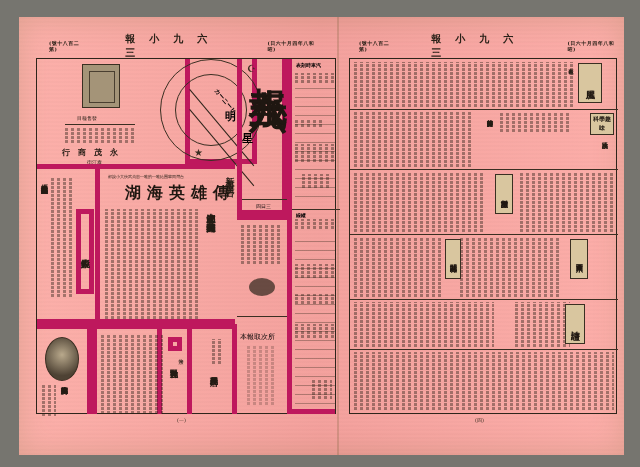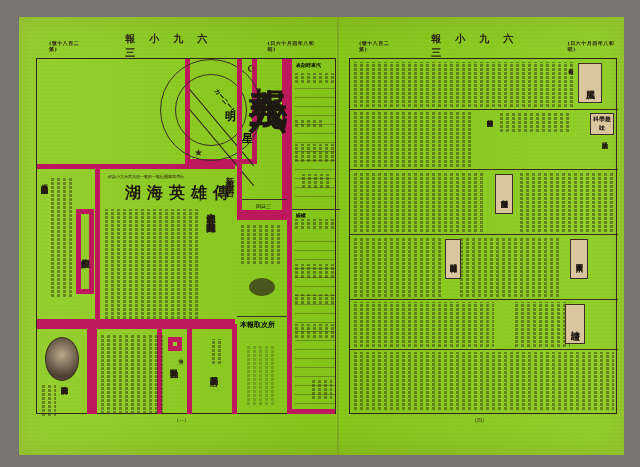--- a/index.html
+++ b/index.html
@@ -2,21 +2,21 @@
 <html><head>
 <meta charset="utf-8">
 <style>
   html, body { margin:0; padding:0; }
   body {
     width:640px; height:467px; background:#76756f; position:relative; overflow:hidden;
     font-family:"DejaVu Serif", serif;
   }
   .sheet {
     position:absolute; left:19px; top:17px; width:605px; height:438px;
-    background:#84cc16;
+    background:#fca5a5;
     box-shadow: inset 0 0 30px rgba(120,90,40,0.25);
   }
   .sheet::before {
     content:""; position:absolute; inset:0;
     background:
       linear-gradient(90deg, rgba(255,240,200,0.15), rgba(150,120,70,0.08) 50%, rgba(255,240,200,0.12)),
       repeating-linear-gradient(0deg, rgba(0,0,0,0.015) 0 2px, transparent 2px 4px);
     pointer-events:none;
   }
   .fold { position:absolute; left:318px; top:0; width:2px; height:100%; background:rgba(120,95,55,0.25); }
@@ -78,20 +78,30 @@
   </div>
 
   <div class="masthead-strip" style="left:340px; width:260px;">
     <span class="meta">(號十八百二第)</span>
     <span class="paper-name" style="margin-left:36px;">報小九六三</span>
     <span class="meta" style="margin-left:24px;">(日六十月四年八和昭)</span>
   </div>
 
   <div class="page" style="left:17px; width:300px; height:356px;">
 
+    <div class="box" style="left:0; top:0; width:148px; height:105px; border:none;">
+      <div class="stamp" style="left:45px; top:5px; width:36px; height:42px;">
+        <div style="position:absolute;left:6px;top:6px;width:24px;height:30px;border:1px solid #4a3f30;"></div>
+      </div>
+      <div style="position:absolute;left:40px;top:56px;font-size:5px;color:#2a2118;">目種售發</div>
+      <div class="hline" style="left:28px; top:65px; width:70px;"></div>
+      <div class="tiny" style="left:28px; top:68px; width:70px; height:16px;"></div>
+      <div style="position:absolute;left:25px;top:88px;font-size:8px;font-weight:bold;letter-spacing:8px;color:#241c14;">行商茂永</div>
+      <div style="position:absolute;left:50px;top:100px;font-size:5px;color:#2a2118;">街江泰</div>
+    </div>
 
     <div class="box" style="left:148px; top:0; width:72px; height:105px; border-top:none;">
       <div class="circle-ad" style="left:-30px; top:0px; width:100px; height:100px;"></div>
       <div class="circle-ad" style="left:-15px; top:15px; width:70px; height:70px;"></div>
       <div style="position:absolute;left:0;top:30px;width:100px;height:1px;background:#2e251b;transform:rotate(50deg);transform-origin:0 0;"></div>
       <div style="position:absolute;left:0;top:50px;width:100px;height:1px;background:#2e251b;transform:rotate(50deg);transform-origin:0 0;"></div>
       <div style="position:absolute;left:20px;top:38px;font-size:6px;font-weight:bold;transform:rotate(50deg);">カーニーヒ</div>
       <div style="position:absolute;left:35px;top:50px;font-size:11px;font-weight:bold;">明</div>
       <div style="position:absolute;left:52px;top:72px;font-size:11px;font-weight:bold;">星</div>
       <div style="position:absolute;left:57px;top:4px;font-size:10px;color:#3a2f22;">☪</div>
@@ -156,21 +166,21 @@
 
     <div class="box" style="left:155px; top:265px; width:45px; height:90px; border-bottom:none; border-left:none;">
       <div class="tiny" style="left:20px; top:10px; width:12px; height:25px;"></div>
       <div class="vtext" style="left:16px; top:42px; font-size:8px; font-weight:bold;">長門屋玩具店</div>
     </div>
 
     <div class="box" style="left:200px; top:156px; width:50px; height:200px; border-bottom:none; border-left:none; border-right:none;">
       <div class="tiny" style="left:4px; top:4px; width:42px; height:40px;"></div>
       <div style="position:absolute;left:12px;top:58px;width:26px;height:18px;border-radius:50%;background:#2e251b;opacity:0.7;"></div>
       <div class="hline" style="left:0; top:96px; width:50px;"></div>
-      <div style="position:absolute;left:3px;top:100px;font-size:7px;font-weight:bold;text-align:center;">本報取次所</div>
+      <div style="position:absolute;left:3px;top:112px;font-size:7px;font-weight:normal;text-align:center;">本報取次所</div>
       <div class="tiny" style="left:10px; top:125px; width:30px; height:60px; opacity:0.4;"></div>
     </div>
 
     <div class="page-num" style="left:140px; top:358px;">(一)</div>
   </div>
 
   <div class="page" style="left:330px; width:268px; height:356px;">
 
     <div class="hline" style="left:0; top:50px; width:268px;"></div>
     <div class="hline" style="left:0; top:110px; width:268px;"></div>

